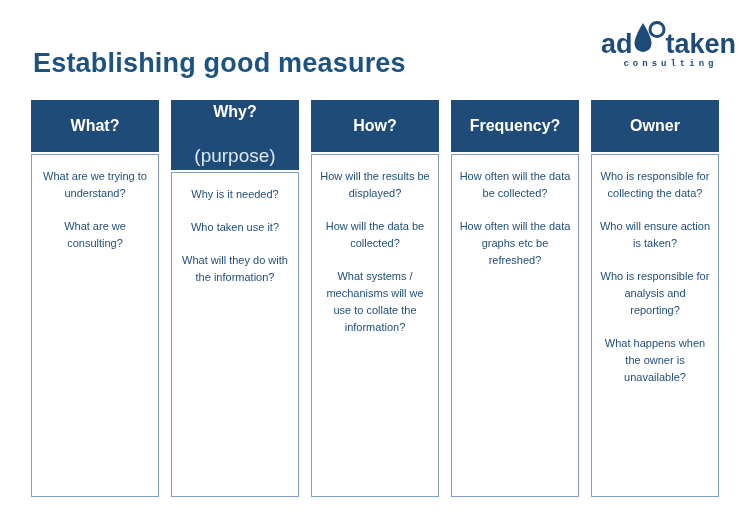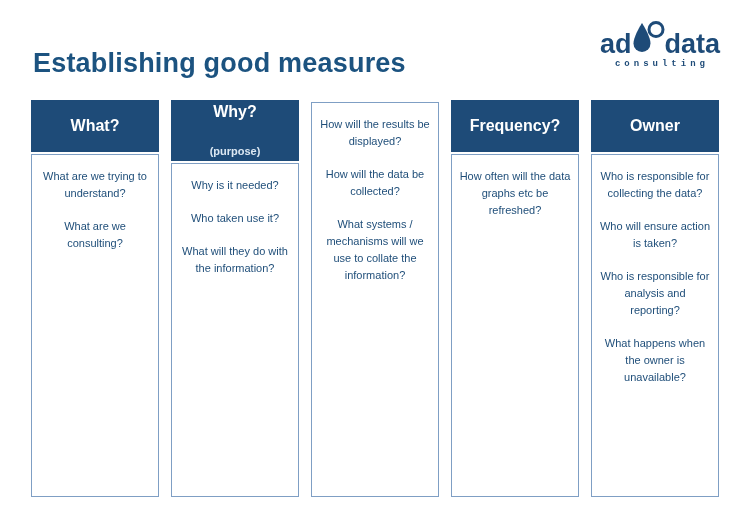--- a/index.html
+++ b/index.html
@@ -9,21 +9,21 @@
     font-family: "Liberation Sans", sans-serif;
     position: relative;
     overflow: hidden;
   }
   .page-title {
     position: absolute; left: 33px; top: 30px;
     font-size: 27px; font-weight: bold;
     color: #1c5380; letter-spacing: 0.2px;
   }
   .logo {
-    position: absolute; right: 30px; top: 20px;
+    position: absolute; right: 14px; top: 20px;
     display: flex; flex-direction: column; align-items: center;
   }
   .logo-row { display: flex; align-items: flex-end; }
   .logo-text {
     font-size: 27px; font-weight: bold; color: #1e4b78; line-height: 0.9;
   }
   .logo-icon { margin: 0 -1px -1px -2px; display: block; }
   .logo-tagline {
     font-size: 9px; font-weight: bold; color: #1e4b78;
     letter-spacing: 4px; margin-top: 3px; text-indent: 4px;
@@ -40,21 +40,21 @@
     background: #1e4b78; color: #ffffff; text-align: center;
     min-height: 52px; box-sizing: border-box;
     display: flex; flex-direction: column; justify-content: center;
     padding: 3px 13px;
   }
   .column:nth-child(2) .col-header { min-height: 57px; gap: 24px; }
   .col-header .head-label {
     margin: 0; font-size: 16px; font-weight: bold; line-height: 1.15;
   }
   .col-subheader {
-    font-size: 11px; font-weight: bold; color: #dce8f3; line-height: 1.15;
+    font-size: 19px; font-weight: normal; color: #dce8f3; line-height: 1.15;
   }
   .col-body {
     flex: 1; margin-top: 2px;
     background: #ffffff;
     border: 1px solid #7f9fc4;
     box-sizing: border-box;
     padding: 13px 7px 8px;
     text-align: center;
   }
   .question {
@@ -68,21 +68,21 @@
 
 <h1 class="page-title">Establishing good measures</h1>
 
 <div class="logo">
   <div class="logo-row">
     <span class="logo-text">ad</span>
     <svg class="logo-icon" width="36" height="37" viewBox="0 0 36 37" aria-hidden="true">
       <path d="M13 3 C13 3 4.5 16 4.5 23.5 a8.5 8.5 0 0 0 17 0 C21.5 16 13 3 13 3 Z" fill="#1e4b78"></path>
       <circle cx="27" cy="9.5" r="7" fill="none" stroke="#1e4b78" stroke-width="3"></circle>
     </svg>
-    <span class="logo-text">data</span>
+    <span class="logo-text">taken</span>
   </div>
   <div class="logo-tagline">consulting</div>
 </div>
 
 <div class="columns">
 
   <div class="column">
     <div class="col-header">
       <div class="head-label">What?</div>
     </div>
@@ -98,32 +98,36 @@
       <div class="col-subheader">(purpose)</div>
     </div>
     <div class="col-body">
         <p class="question">Why is it needed?</p>
         <p class="question">Who taken use it?</p>
         <p class="question">What will they do with the information?</p>
       </div>
   </div>
 
   <div class="column">
+    <div class="col-header">
+      <div class="head-label">How?</div>
+    </div>
     <div class="col-body">
         <p class="question">How will the results be displayed?</p>
         <p class="question">How will the data be collected?</p>
         <p class="question">What systems / mechanisms will we use to collate the information?</p>
       </div>
   </div>
 
   <div class="column">
     <div class="col-header">
       <div class="head-label">Frequency?</div>
     </div>
     <div class="col-body">
+        <p class="question">How often will the data be collected?</p>
         <p class="question">How often will the data graphs etc be refreshed?</p>
       </div>
   </div>
 
   <div class="column">
     <div class="col-header">
       <div class="head-label">Owner</div>
     </div>
     <div class="col-body">
         <p class="question">Who is responsible for collecting the data?</p>

